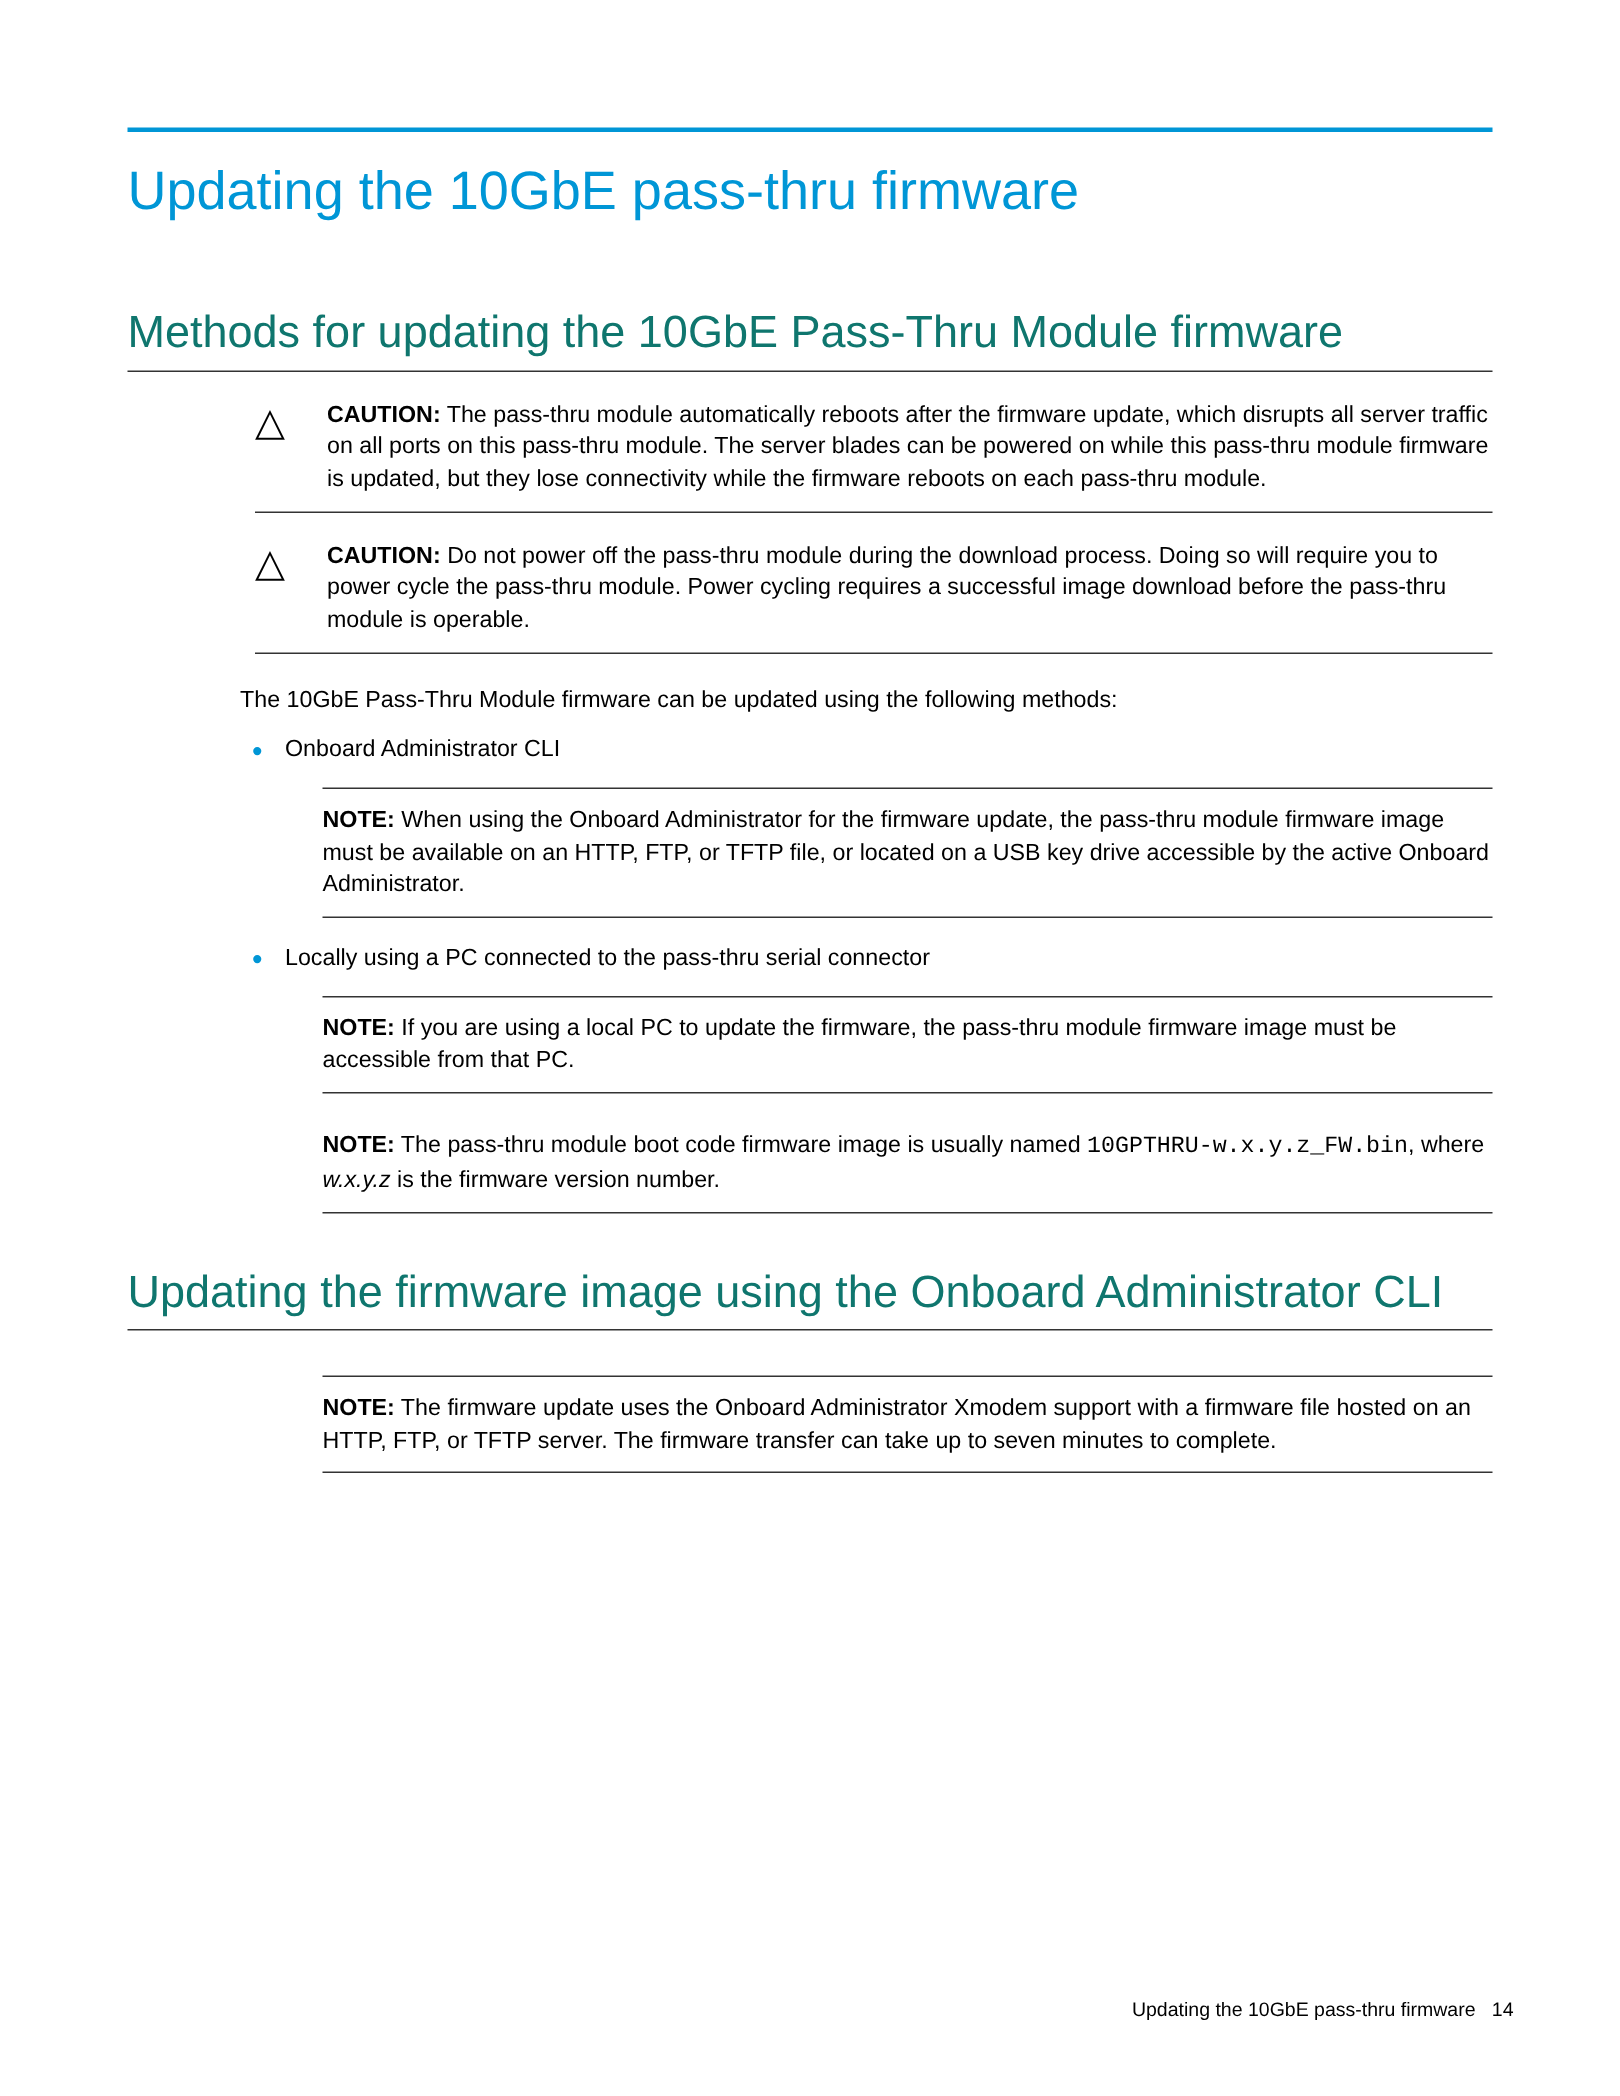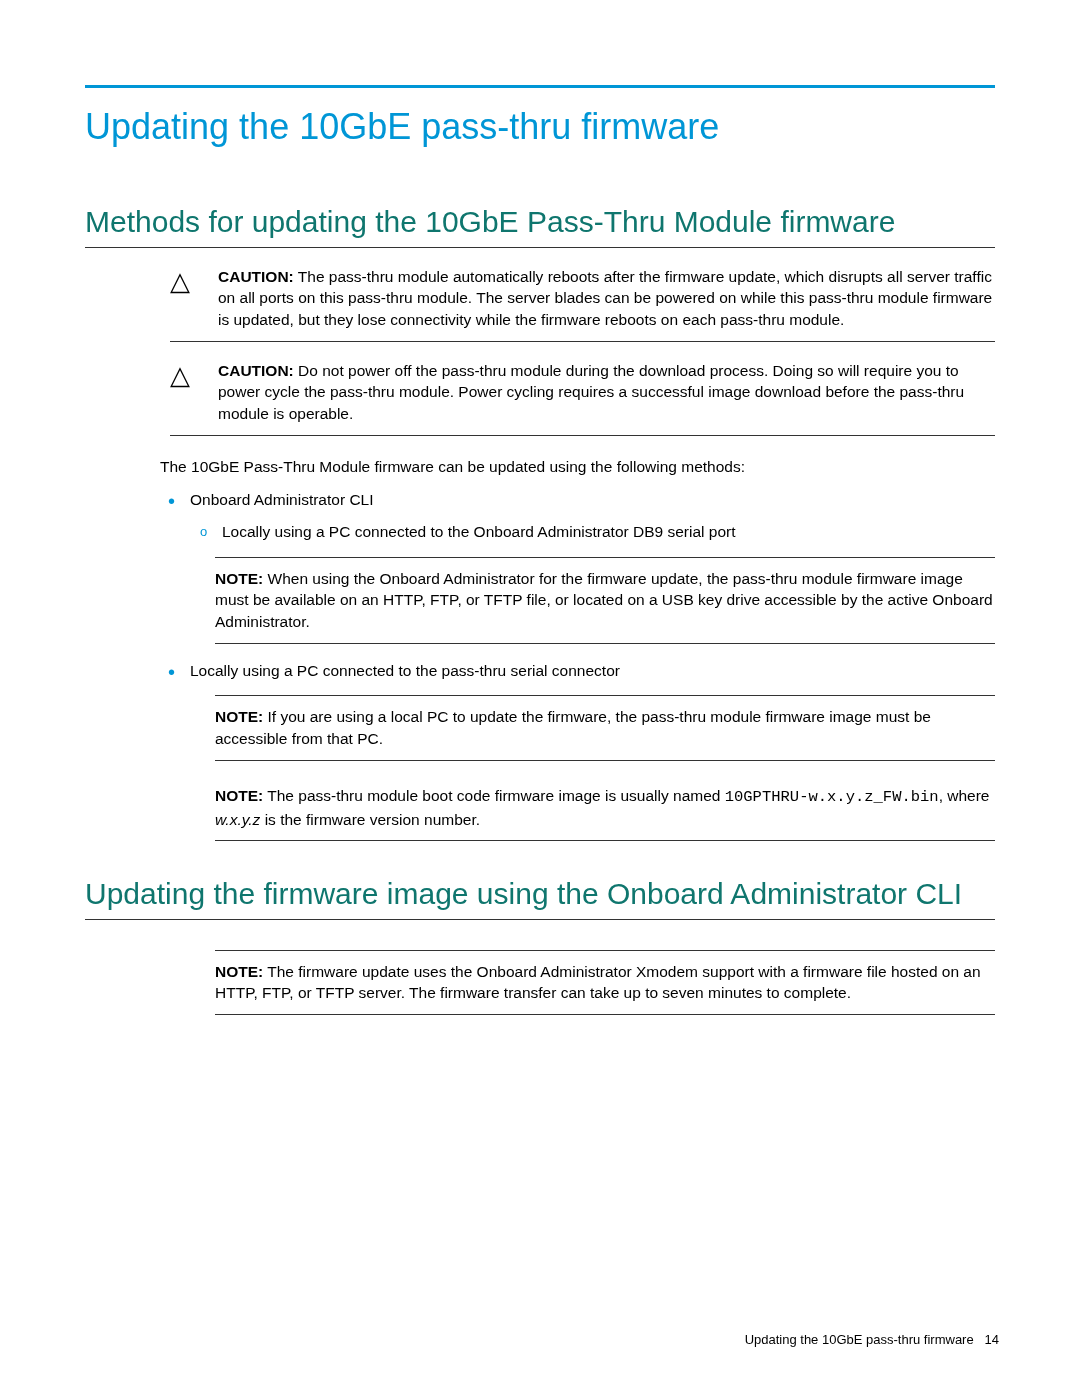--- a/index.html
+++ b/index.html
@@ -121,21 +121,21 @@
     }
     .italic {
       font-style: italic;
     }
     h2.second {
       margin-top: 34px;
     }
     .footer {
       position: absolute;
       bottom: 50px;
-      right: 81px;
+      right: 71px;
       font-size: 13px;
     }
   </style>
 </head>
 <body>
 
 <div class="top-rule"></div>
 
 <h1>Updating the 10GbE pass-thru firmware</h1>
 
@@ -154,21 +154,20 @@
     <span class="caution-label">CAUTION:</span><span>  Do not power off the pass-thru module during the download process. Doing so will require you to power cycle the pass-thru module. Power cycling requires a successful image download before the pass-thru module is operable.</span>
   </div>
 </div>
 
 <p class="body-text">The 10GbE Pass-Thru Module firmware can be updated using the following methods:</p>
 
 <ul class="bullet">
   <li>
     <span>Onboard Administrator CLI</span>
     <ul class="sub">
-      <li>Locally using a PC connected to the Onboard Administrator DB9 serial port</li>
     </ul>
   </li>
 </ul>
 
 <div class="note-block">
   <span class="note-label">NOTE:</span><span>  When using the Onboard Administrator for the firmware update, the pass-thru module firmware image must be available on an HTTP, FTP, or TFTP file, or located on a USB key drive accessible by the active Onboard Administrator.</span>
 </div>
 
 <ul class="bullet" style="margin-top:16px;">
   <li>Locally using a PC connected to the pass-thru serial connector</li>

